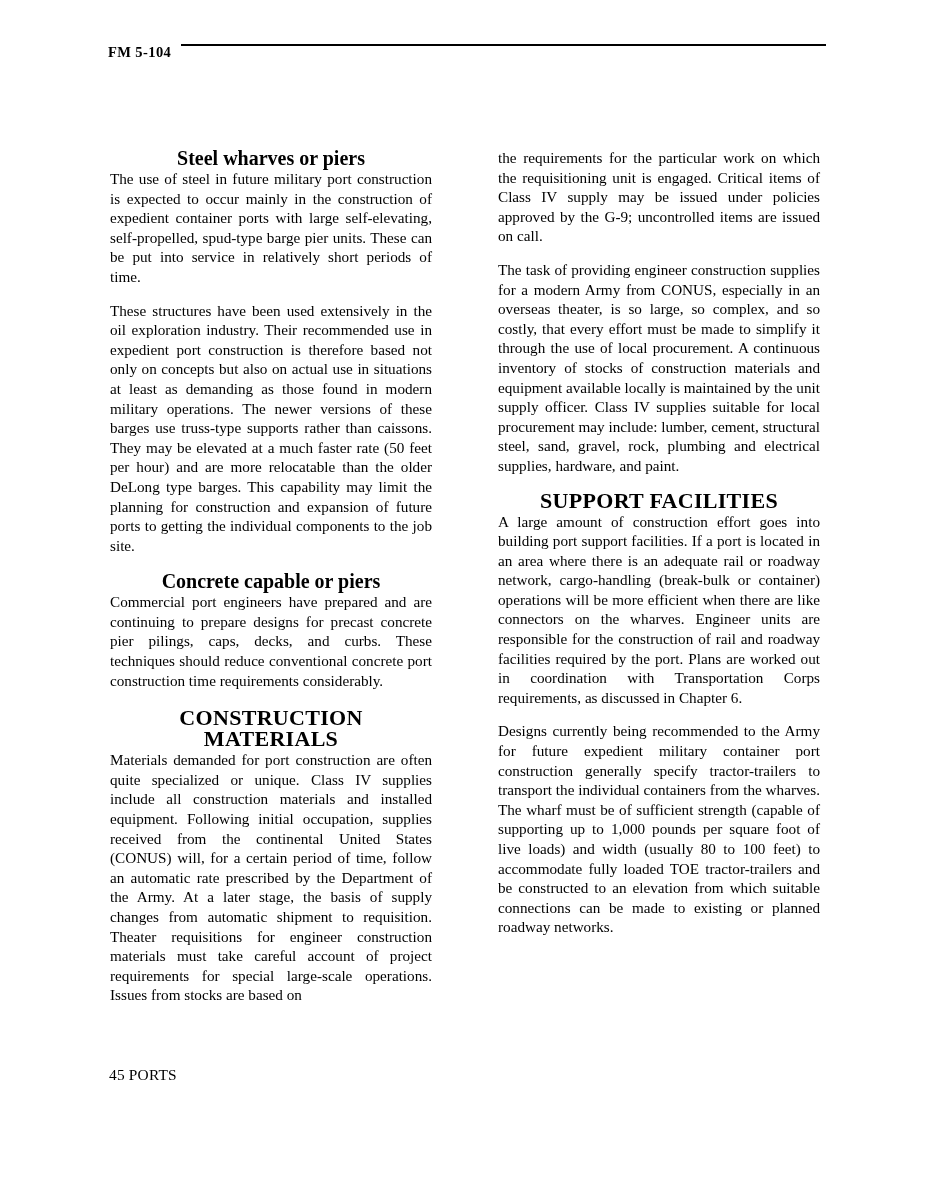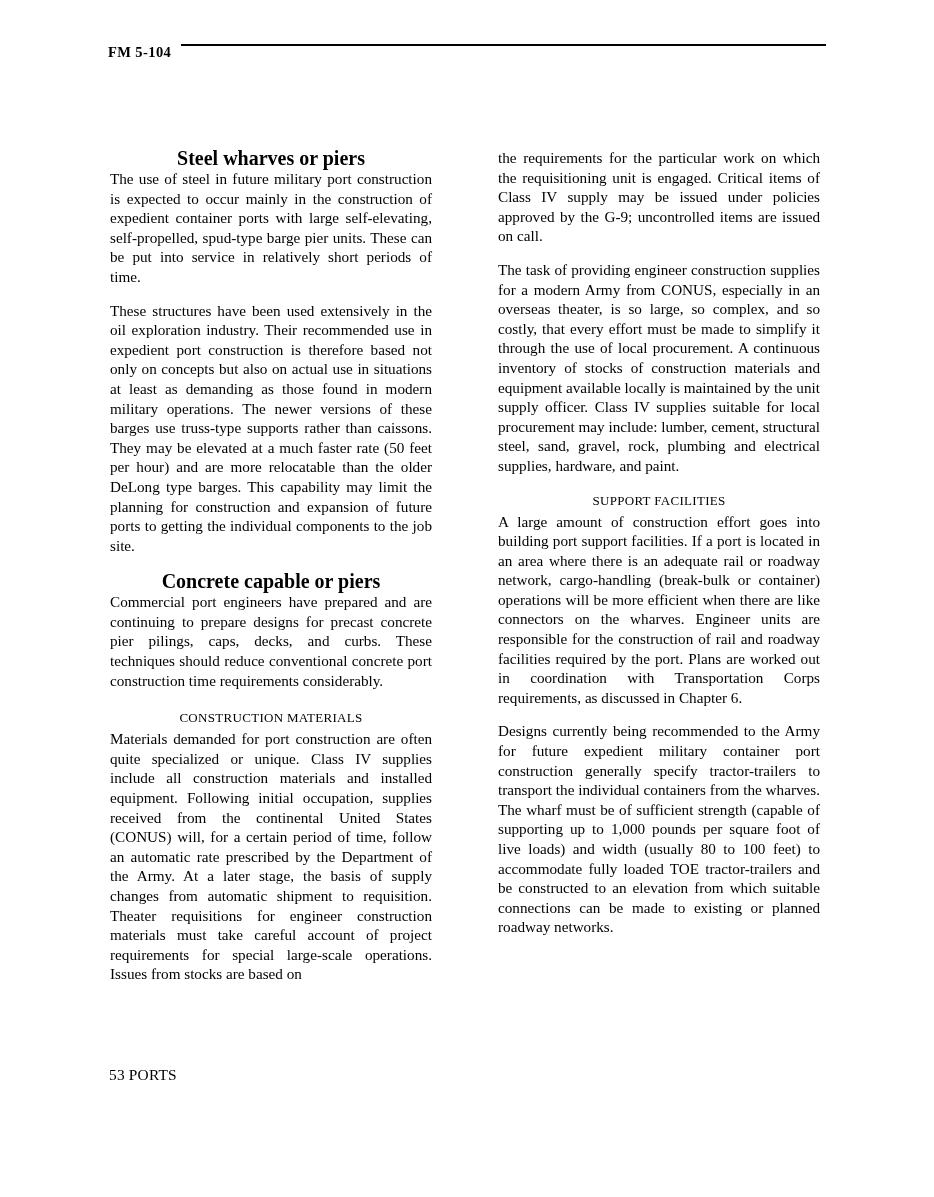--- a/index.html
+++ b/index.html
@@ -72,23 +72,23 @@
     font-size: 20px;
     line-height: 20px;
     font-weight: bold;
     text-align: center;
   }
   h3.sub.spaced {
     margin-top: 16px;
   }
   h2.sec {
     margin: 0 0 1px 0;
-    font-size: 13px;
+    font-size: 22px;
     line-height: 21px;
-    font-weight: normal;
+    font-weight: bold;
     text-align: center;
     letter-spacing: 0.3px;
   }
   h2.sec.spaced {
     margin-top: 17px;
   }
   
   .footer {
     position: absolute;
     left: 109px;
@@ -131,16 +131,16 @@
       <p>the requirements for the particular work on which the requisitioning unit is engaged. Critical items of Class IV supply may be issued under policies approved by the G-9; uncontrolled items are issued on call.</p>
       <p>The task of providing engineer construction supplies for a modern Army from CONUS, especially in an overseas theater, is so large, so complex, and so costly, that every effort must be made to simplify it through the use of local procurement. A continuous inventory of stocks of construction materials and equipment available locally is maintained by the unit supply officer. Class IV supplies suitable for local procurement may include: lumber, cement, structural steel, sand, gravel, rock, plumbing and electrical supplies, hardware, and paint.</p>
       <h2 class="sec">SUPPORT FACILITIES</h2>
       <p>A large amount of construction effort goes into building port support facilities. If a port is located in an area where there is an adequate rail or roadway network, cargo-handling (break-bulk or container) operations will be more efficient when there are like connectors on the wharves. Engineer units are responsible for the construction of rail and roadway facilities required by the port. Plans are worked out in coordination with Transportation Corps requirements, as discussed in Chapter 6.</p>
       <p class="last">Designs currently being recommended to the Army for future expedient military container port construction generally specify tractor-trailers to transport the individual containers from the wharves. The wharf must be of sufficient strength (capable of supporting up to 1,000 pounds per square foot of live loads) and width (usually 80 to 100 feet) to accommodate fully loaded TOE tractor-trailers and be constructed to an elevation from which suitable connections can be made to existing or planned roadway networks.</p>
     </div>
 
   </div>
 
   <div class="footer">
-    <span class="pgnum">53</span><span>&nbsp;</span><span class="pgword">PORTS</span>
+    <span class="pgnum">45</span><span>&nbsp;</span><span class="pgword">PORTS</span>
   </div>
 
 </div>
 
 </body></html>

